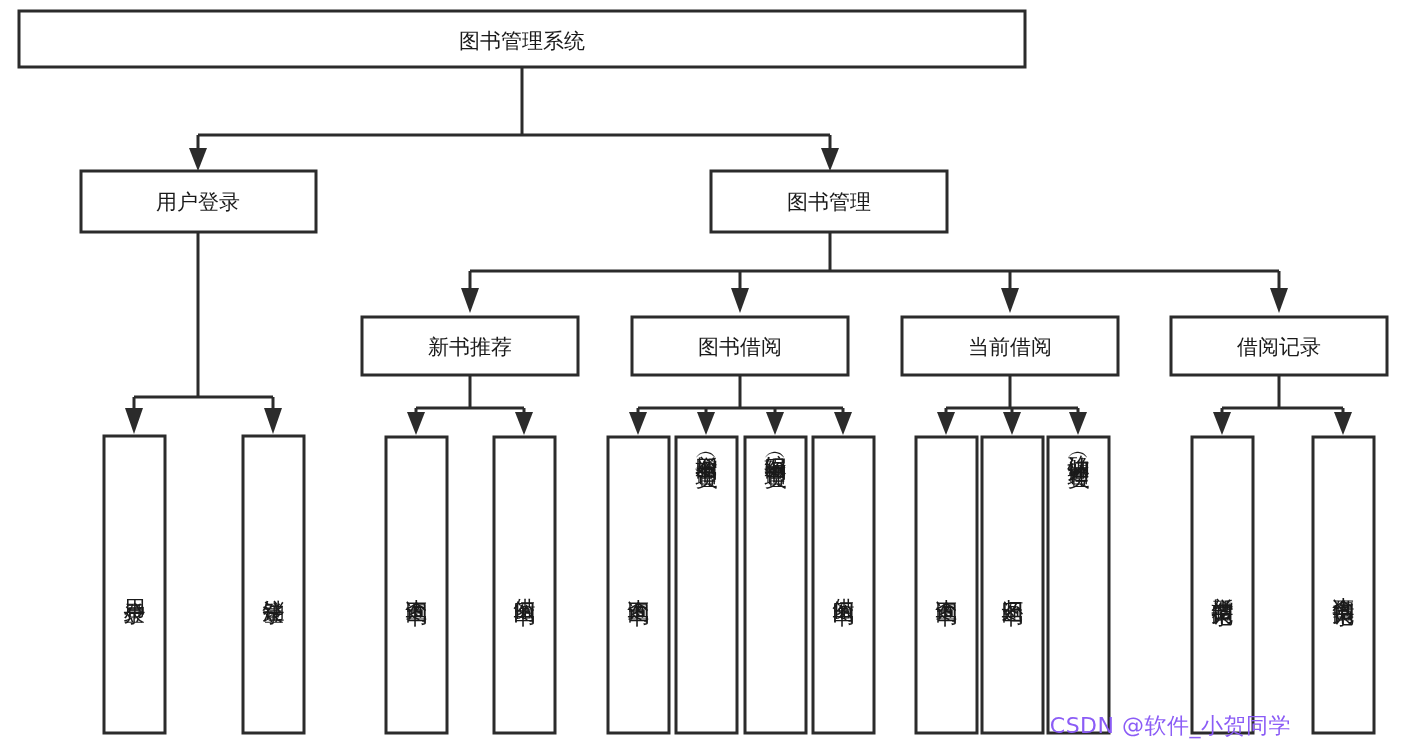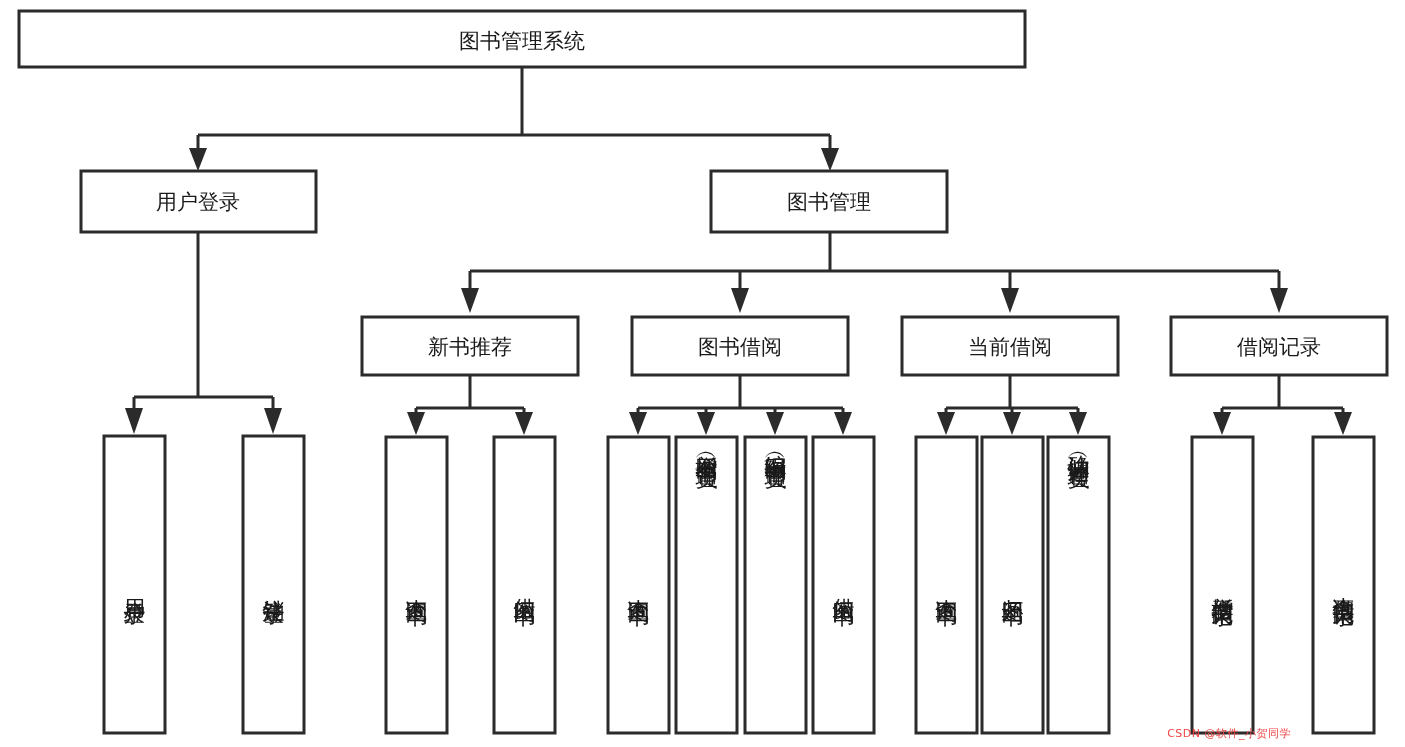--- a/index.html
+++ b/index.html
@@ -69,22 +69,22 @@
     letter-spacing: 2px;
     color: #1a1a1a;
     white-space: nowrap;
     text-align: center;
   }
   .watermark {
     position: absolute;
     right: 14px;
     bottom: 6px;
     font-family: "DejaVu Sans", "Liberation Sans", sans-serif;
-    font-size: 11px;
-    color: #ef4444;
+    font-size: 22px;
+    color: #8b5cf6;
     letter-spacing: 0.5px;
     user-select: none;
   }
 </style>
 </head>
 <body>
 
 <div id="diagram-root">
 
   <svg class="diagram" viewBox="0 0 1405 747">

